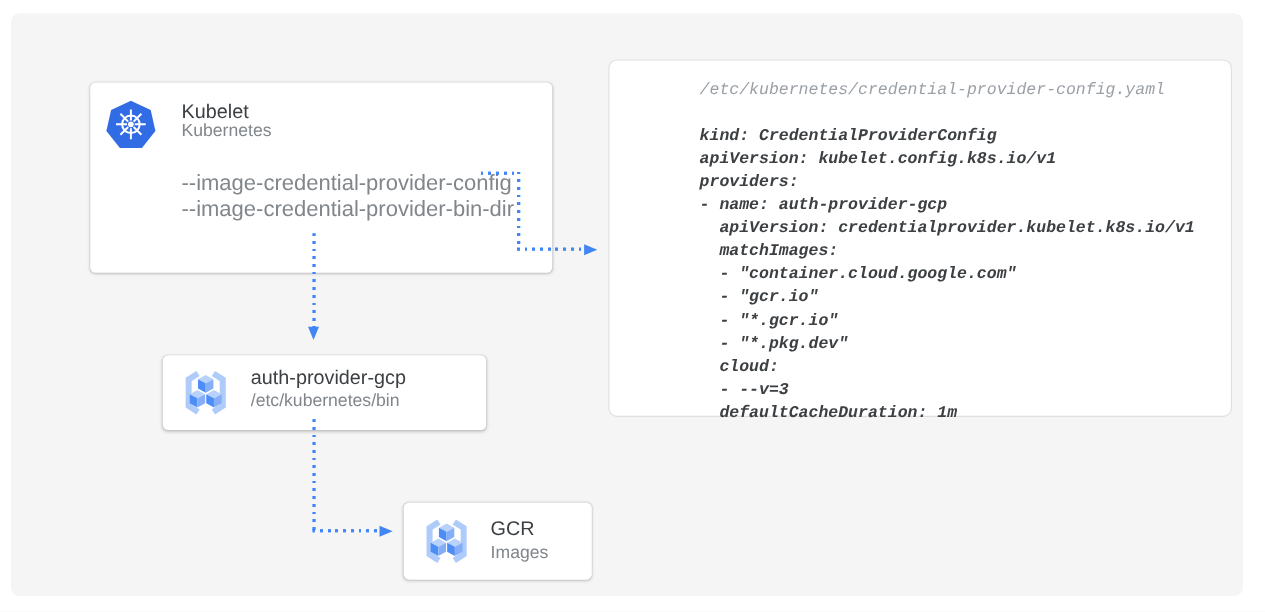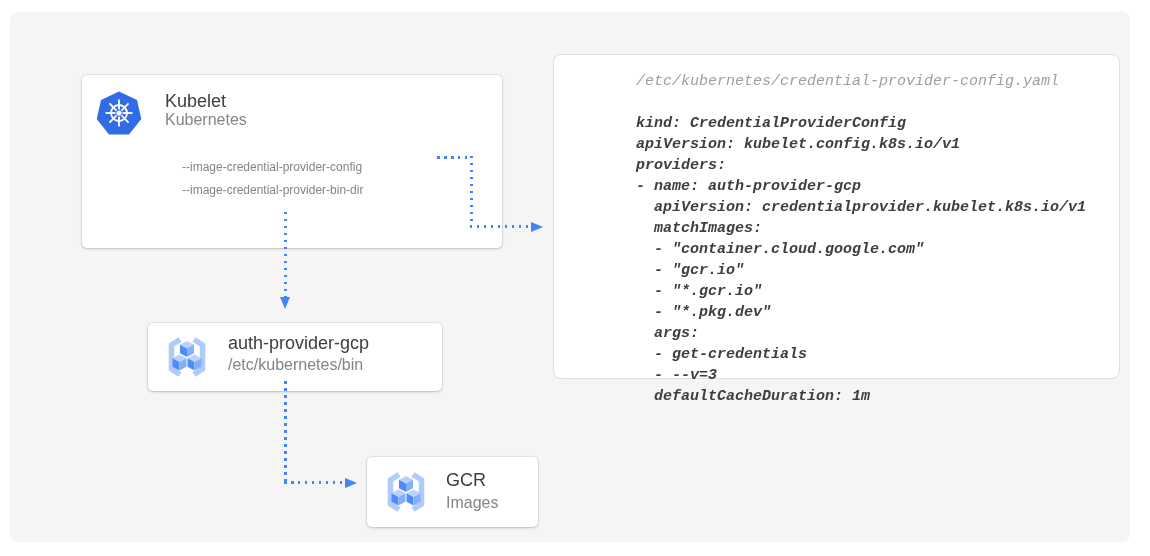--- a/index.html
+++ b/index.html
@@ -30,21 +30,21 @@
   .auth-card{left:138px;top:311px;width:294px;height:68px;padding-left:20px;}
   .gcr-card{left:357px;top:445px;width:171px;height:70px;}
   .card-icon{position:absolute;width:46px;height:46px;}
   .card-title{
     position:absolute;font-size:18px;line-height:24px;color:var(--title-color);
   }
   .card-subtitle{
     position:absolute;font-size:16px;line-height:22px;color:var(--muted-color);
   }
   .flag{
-    position:absolute;left:83px;font-size:12px;line-height:20px;color:var(--muted-color);white-space:nowrap;margin-left:17px;
+    position:absolute;left:83px;font-size:20px;line-height:20px;color:var(--muted-color);white-space:nowrap;
   }
   .code-card{
     position:absolute;left:543px;top:42px;width:567px;height:325px;
     background:#ffffff;border:1px solid #dcdfe3;border-radius:8px;
   }
   .code-filename{
     position:absolute;left:82px;top:17px;
     font-family:"Liberation Mono", monospace;font-style:italic;
     font-size:15px;line-height:20px;color:var(--filename-color);white-space:pre;
   }
@@ -144,22 +144,21 @@
         <div class="code-line">kind: CredentialProviderConfig</div>
         <div class="code-line">apiVersion: kubelet.config.k8s.io/v1</div>
         <div class="code-line">providers:</div>
         <div class="code-line">- name: auth-provider-gcp</div>
         <div class="code-line">  apiVersion: credentialprovider.kubelet.k8s.io/v1</div>
         <div class="code-line">  matchImages:</div>
         <div class="code-line">  - "container.cloud.google.com"</div>
         <div class="code-line">  - "gcr.io"</div>
         <div class="code-line">  - "*.gcr.io"</div>
         <div class="code-line">  - "*.pkg.dev"</div>
-        <div class="code-line">  args:</div>
-        <div class="code-line">  - get-credentials</div>
+        <div class="code-line">  cloud:</div>
         <div class="code-line">  - --v=3</div>
         <div class="code-line">  defaultCacheDuration: 1m</div>
       </div>
     </div>
 
     <div>
       <div class="dot-h" style="left:427px;top:144px;width:34px"></div>
       <div class="dot-v" style="left:460px;top:144px;height:70px"></div>
       <div class="dot-h" style="left:460px;top:213px;width:61px"></div>
       <div class="arrowhead-right" style="left:521px;top:209.5px"></div>

